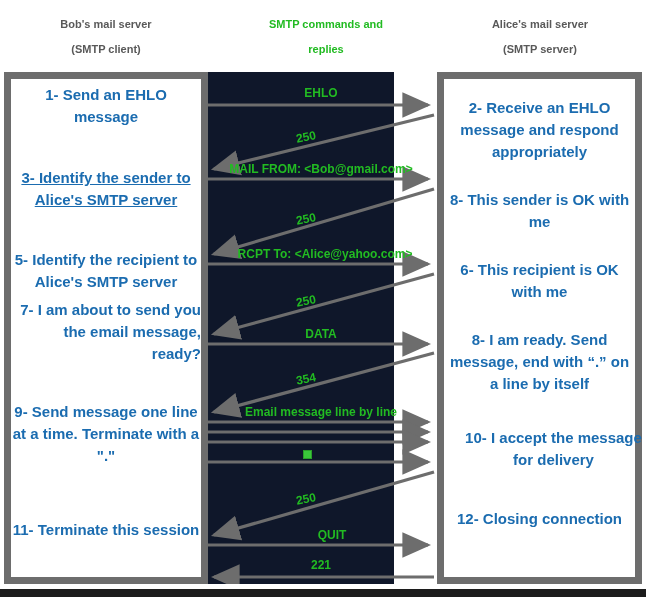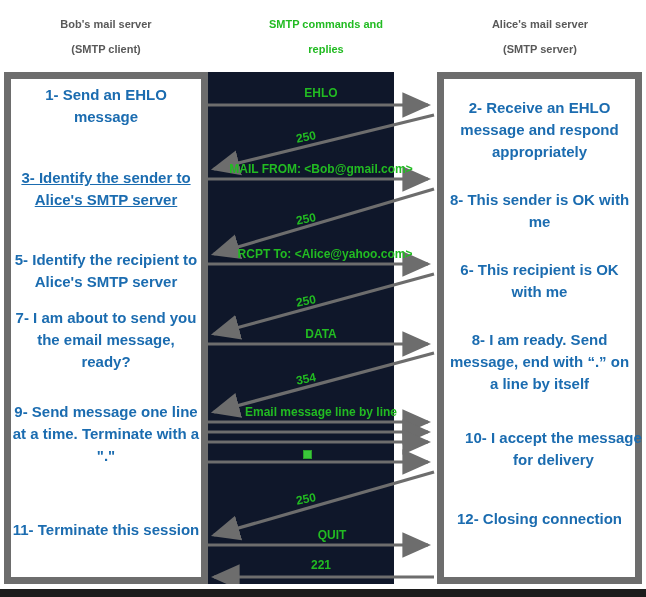--- a/index.html
+++ b/index.html
@@ -104,21 +104,21 @@
   <div id="head-mid" class="col-head">
     <div>SMTP commands and</div>
     <div>replies</div>
   </div>
 
   <div id="panel-left" class="panel">
     <div class="panel-inner">
       <div class="step" style="top:5px;">1- Send an EHLO message</div>
       <div class="step" style="top:88px;text-decoration:underline;">3- Identify the sender to Alice's SMTP server</div>
       <div class="step" style="top:158px;margin-top:12px;">5- Identify the recipient to Alice's SMTP server</div>
-      <div class="step" style="top:228px;">7- I am about to send you the email message, ready?</div>
+      <div class="step" style="top:220px;text-align:right;">7- I am about to send you the email message, ready?</div>
       <div class="step" style="top:322px;">9- Send message one line at a time. Terminate with a "."</div>
       <div class="step" style="top:440px;">11- Terminate this session</div>
     </div>
   </div>
 
   <div id="panel-right" class="panel">
     <div class="panel-inner">
       <div class="step" style="top:18px;">2- Receive an EHLO message and respond appropriately</div>
       <div class="step" style="top:110px;">8- This sender is OK with me</div>
       <div class="step" style="top:180px;">6- This recipient is OK with me</div>

